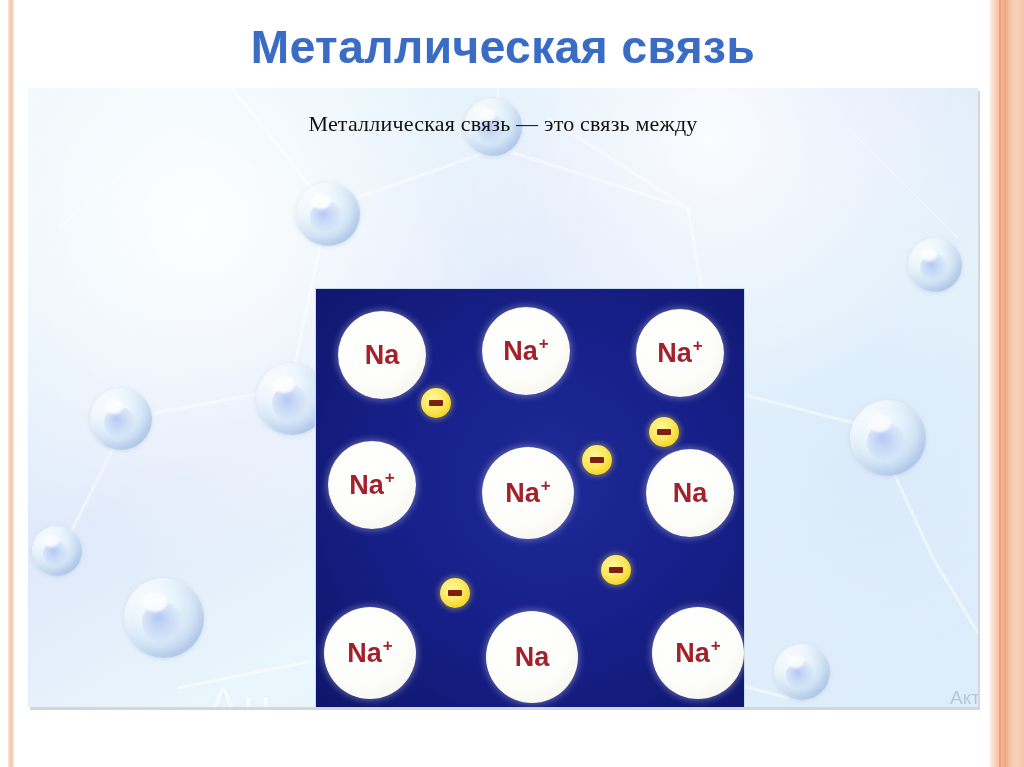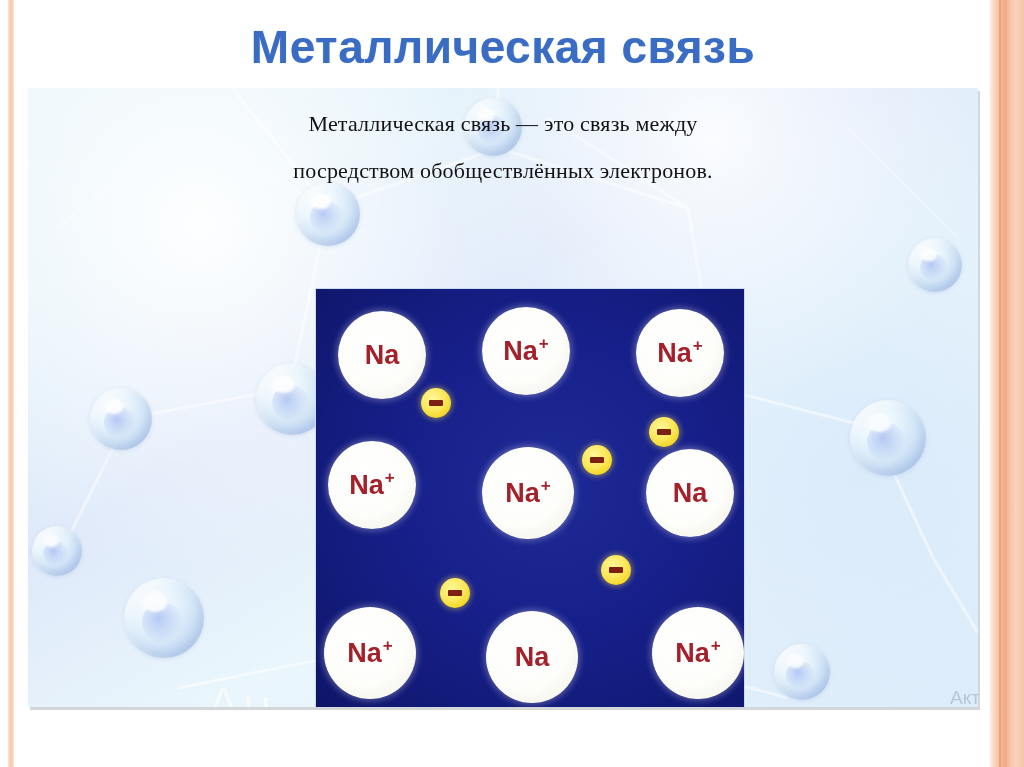--- a/index.html
+++ b/index.html
@@ -272,21 +272,20 @@
       </div>
     <div class="node" style="left:4px;top:438px;width:50px;height:50px;">
         <span class="tint"></span>
         <span class="glint"></span>
       </div>
 
     <div class="bgword" style="left:178px;top:588px;">Au</div>
 
     <div id="definition">
       <span class="defline">Металлическая связь — это связь между</span>
-      <span class="defline">посредством обобществлённых электронов.</span>
     </div>
 
     <div id="metal-bond-diagram">
         <div class="ion" style="left: 22px; top: 22px; width: 88px; height: 88px;">
           <span>Na</span>
         </div>
         <div class="ion" style="left: 166px; top: 18px; width: 88px; height: 88px;">
           <span>Na</span>
           <span class="sup">+</span>
         </div>

